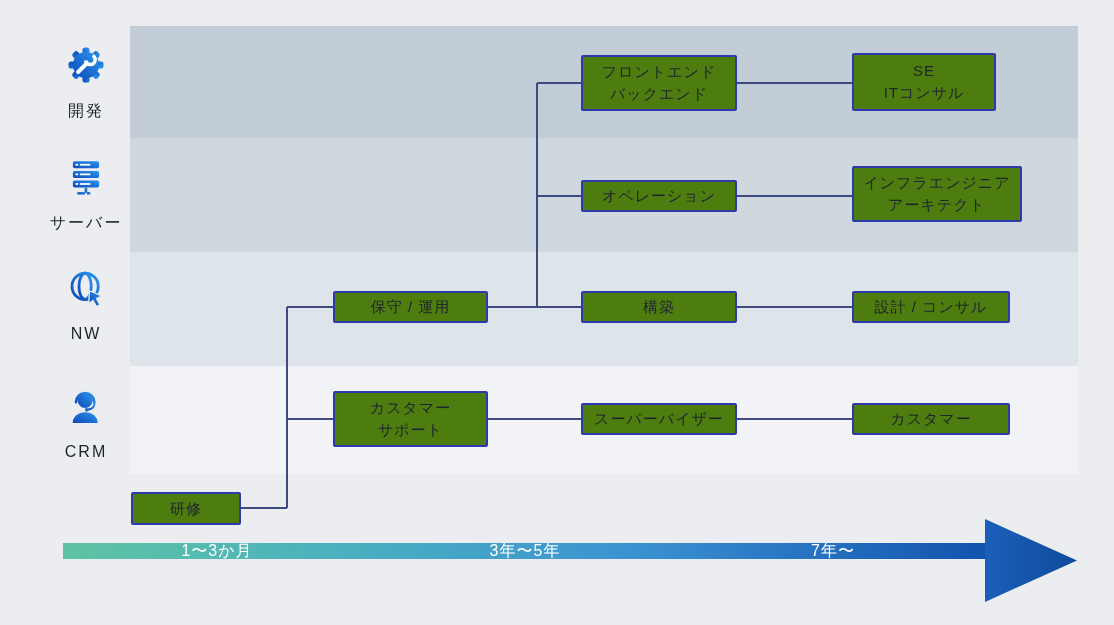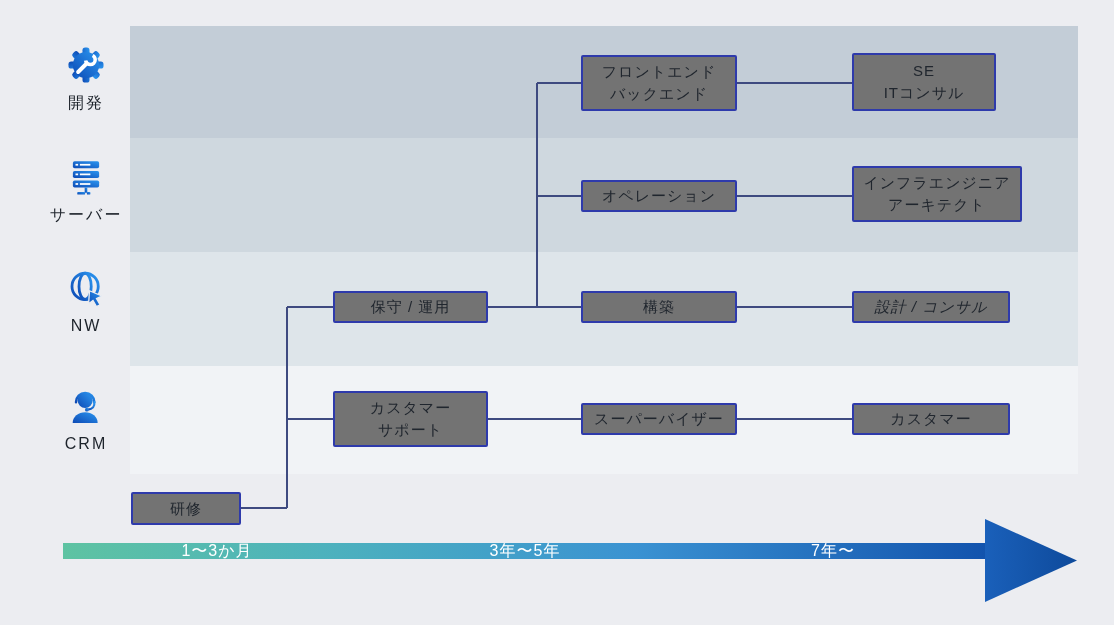--- a/index.html
+++ b/index.html
@@ -7,43 +7,43 @@
     position:relative;width:1114px;height:625px;
     background:#ecedf1;overflow:hidden;
     font-family:"Liberation Sans","DejaVu Sans",sans-serif;
   }
   .band{position:absolute;left:130px;width:948px;}
   #band-dev{top:26px;height:112px;background:#c3cdd7;}
   #band-server{top:138px;height:114px;background:#cfd8df;}
   #band-nw{top:252px;height:114px;background:#dee5ea;}
   #band-crm{top:366px;height:108px;background:#f1f3f6;}
 
-  .category{position:absolute;left:38px;width:96px;display:flex;flex-direction:column;align-items:center;gap:3px;}
+  .category{position:absolute;left:38px;width:96px;display:flex;flex-direction:column;align-items:center;gap:11px;}
   #cat-dev{top:44px;}
   #cat-server{top:156px;}
   #cat-nw{top:268px;}
   #cat-crm{top:388px;}
   .category .cat-label{font-size:16px;letter-spacing:2px;color:#1d232b;font-weight:500;}
 
   .node{
-    position:absolute;background:#737373;border:2px solid #2e3aab;border-radius:2px;
+    position:absolute;background:#4d7c0f;border:2px solid #2e3aab;border-radius:2px;
     display:flex;align-items:center;justify-content:center;text-align:center;
     font-size:15px;color:#20262e;line-height:1.45;letter-spacing:1px;
     white-space:pre-line;box-sizing:border-box;
   }
   #node-kenshu{left:131px;top:492px;width:110px;height:33px;}
   #node-hoshu{left:333px;top:291px;width:155px;height:32px;}
   #node-customer{left:333px;top:391px;width:155px;height:56px;}
   #node-frontend{left:581px;top:55px;width:156px;height:56px;}
   #node-operation{left:581px;top:180px;width:156px;height:32px;}
   #node-kouchiku{left:581px;top:291px;width:156px;height:32px;}
   #node-supervisor{left:581px;top:403px;width:156px;height:32px;text-align:right;}
   #node-se{left:852px;top:53px;width:144px;height:58px;}
   #node-infra{left:852px;top:166px;width:170px;height:56px;}
-  #node-sekkei{left:852px;top:291px;width:158px;height:32px;font-style:italic;}
+  #node-sekkei{left:852px;top:291px;width:158px;height:32px;}
   #node-manager{left:852px;top:403px;width:158px;height:32px;}
 
   .hline,.vline{position:absolute;background:#3e4a80;}
   .hline{height:1.5px;}
   .vline{width:1.5px;}
   #l1{left:241px;top:507px;width:46px;}
   #l2{left:286px;top:307px;height:201px;}
   #l3{left:287px;top:418px;width:46px;}
   #l4{left:287px;top:306px;width:46px;}
   #l5{left:488px;top:306px;width:93px;}

